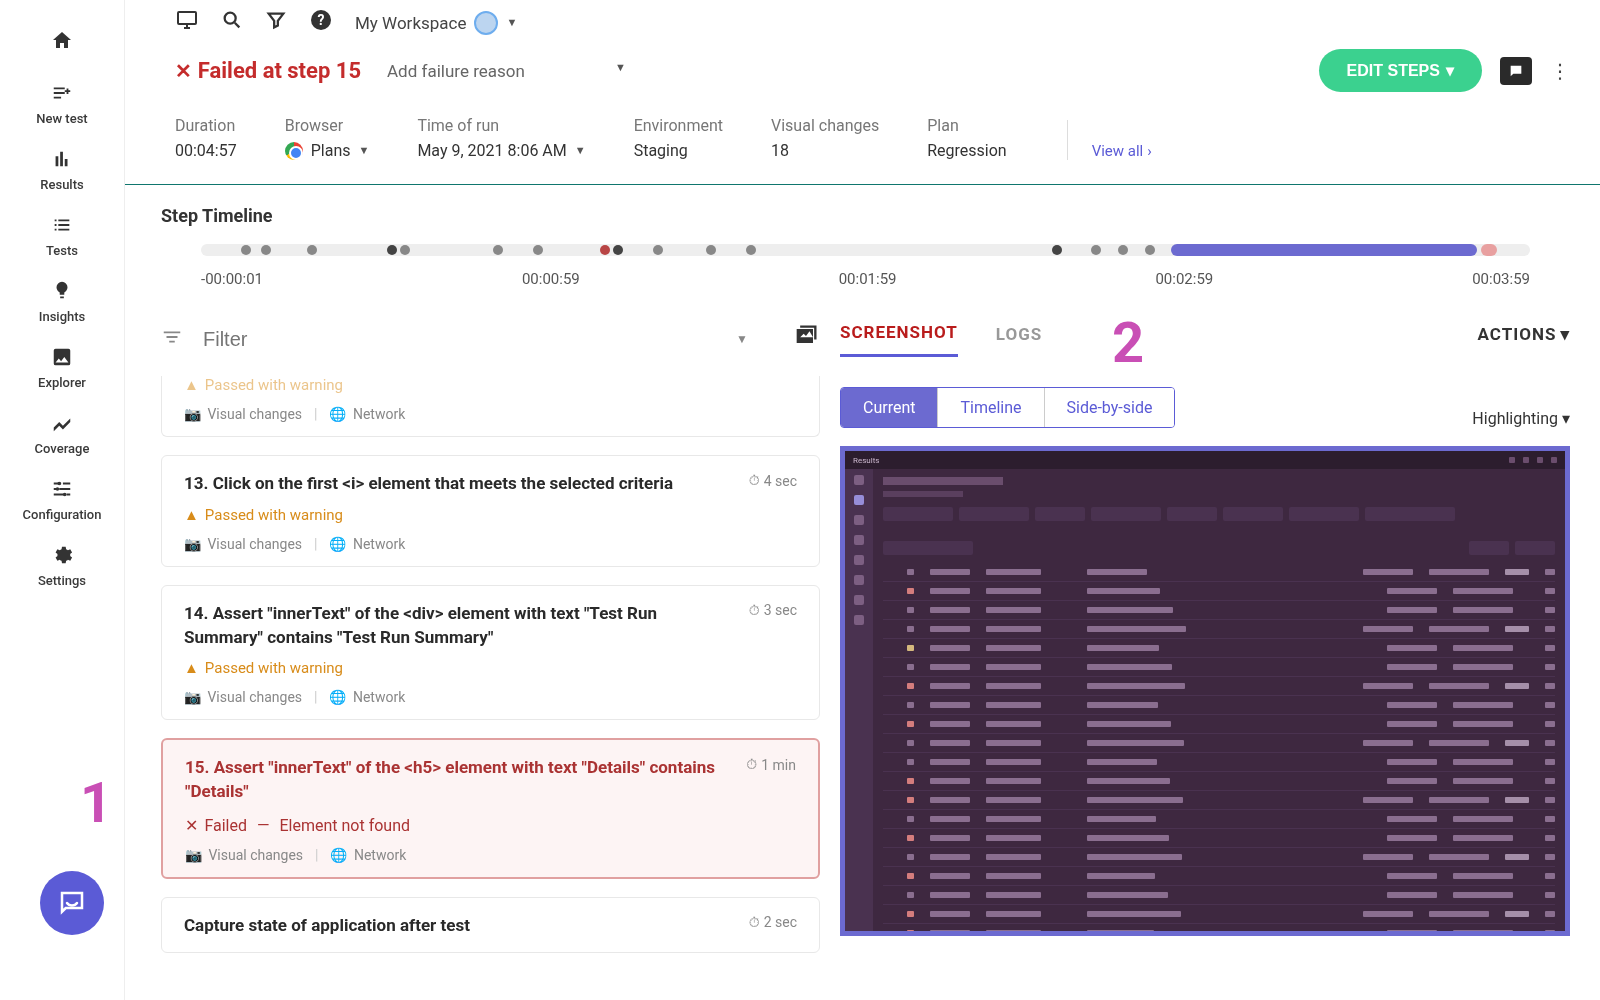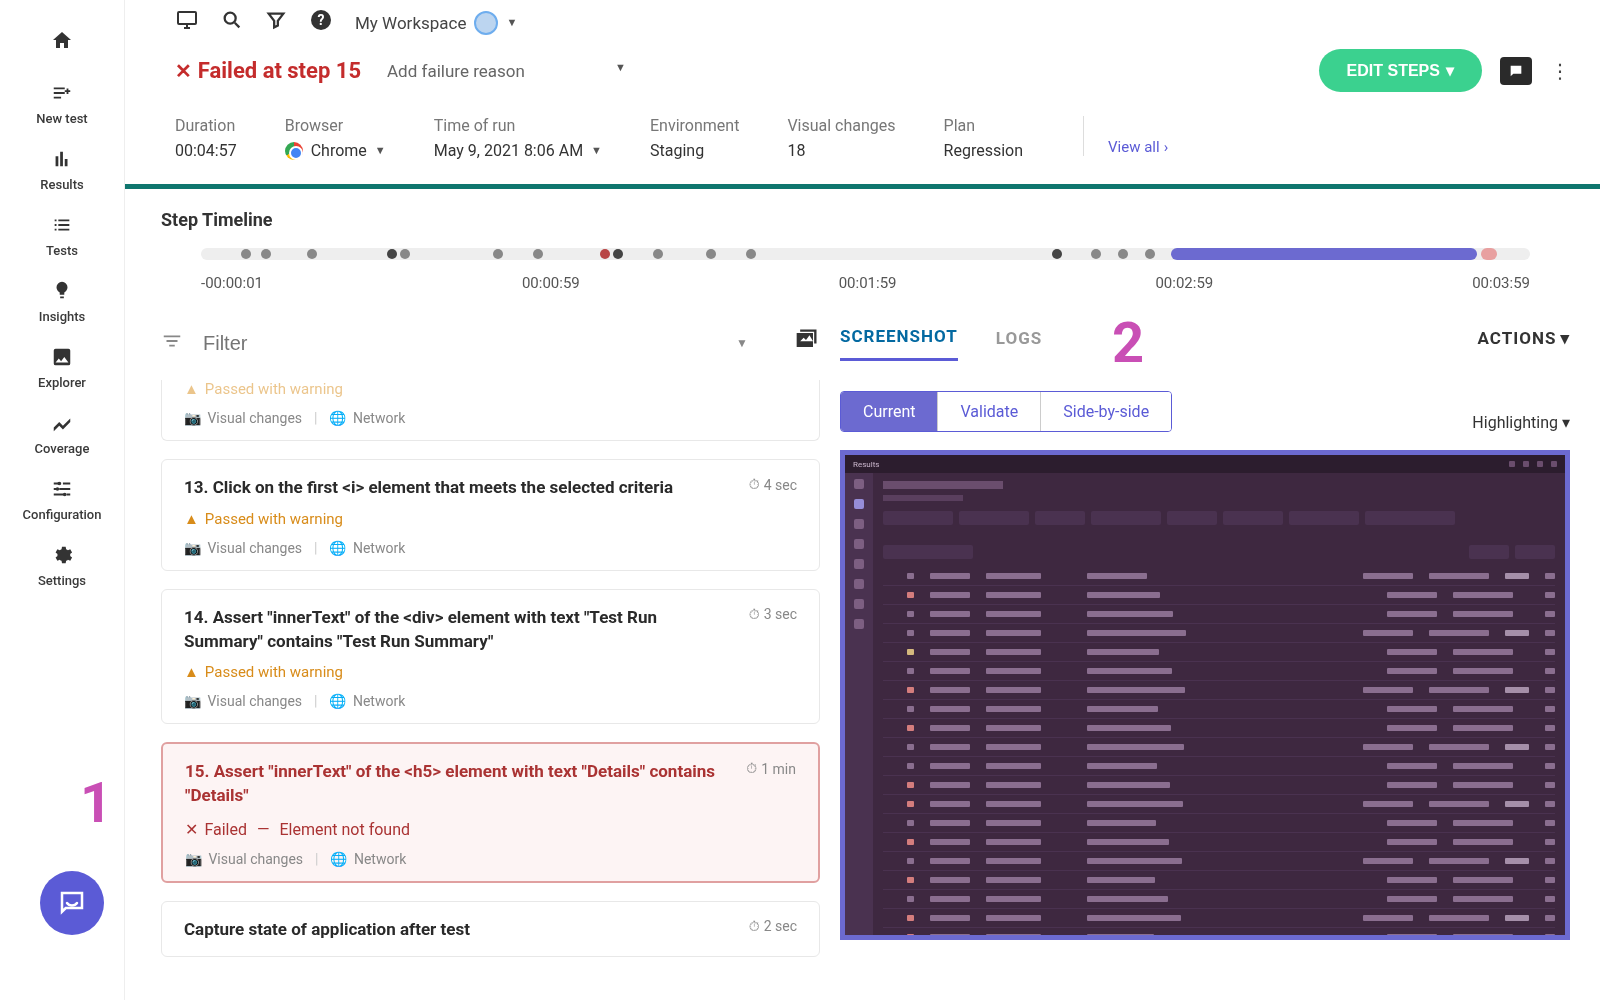--- a/index.html
+++ b/index.html
@@ -164,22 +164,22 @@
   color: #fff;
   cursor: pointer;
 }
 .kebab { font-size: 20px; color: #444; cursor: pointer; }
 
 
 .meta-row {
   display: flex;
   gap: 48px;
   padding: 24px 30px 24px 50px;
-  align-items: flex-start;
-  border-bottom: 5px solid #0f766e;
+  align-items: flex-end;
+  border-bottom: 1px solid #0f766e;
 }
 .meta-item { font-size: 16px; }
 .meta-label { color: #777; margin-bottom: 6px; }
 .meta-value { color: #333; display: flex; align-items: center; gap: 8px; }
 .chrome-dot {
   width: 18px; height: 18px; border-radius: 50%;
   background: conic-gradient(#ea4335 0 120deg, #fbbc05 120deg 240deg, #34a853 240deg 360deg);
   position: relative;
 }
 .chrome-dot::after {
@@ -375,21 +375,21 @@
 }
 .sc-tab {
   font-size: 17px;
   font-weight: 700;
   letter-spacing: 1px;
   color: #999;
   padding-bottom: 12px;
   cursor: pointer;
 }
 .sc-tab.active {
-  color: #0369a1;
+  color: #b91c1c;
   border-bottom: 3px solid #5b5bd6;
   text-align: right;
 }
 .actions-drop {
   margin-left: auto;
   font-size: 17px;
   font-weight: 700;
   letter-spacing: 1px;
   color: #333;
   cursor: pointer;
@@ -640,21 +640,21 @@
 
   <div class="meta-row">
     <div class="meta-item">
       <div class="meta-label">Duration</div>
       <div class="meta-value">00:04:57</div>
     </div>
     <div class="meta-item">
       <div class="meta-label">Browser</div>
       <div class="meta-value">
         <span class="chrome-dot"></span>
-        <span>Chrome</span>
+        <span>Plans</span>
         <span class="caret-down">▼</span>
       </div>
     </div>
     <div class="meta-item">
       <div class="meta-label">Time of run</div>
       <div class="meta-value">
         <span>May 9, 2021 8:06 AM</span>
         <span class="caret-down">▼</span>
       </div>
     </div>
@@ -841,21 +841,21 @@
         <div class="sc-tab">LOGS</div>
         <div class="actions-drop">
           <span>ACTIONS</span>
           <span>▾</span>
         </div>
       </div>
 
       <div class="view-mode-row">
         <div class="view-mode-tabs">
           <div class="vm-tab active">Current</div>
-          <div class="vm-tab">Validate</div>
+          <div class="vm-tab">Timeline</div>
           <div class="vm-tab">Side-by-side</div>
         </div>
         <div class="highlight-drop">
           <span>Highlighting</span>
           <span>▾</span>
         </div>
       </div>
 
       <div class="screenshot-frame">
         <div class="mock-header">

